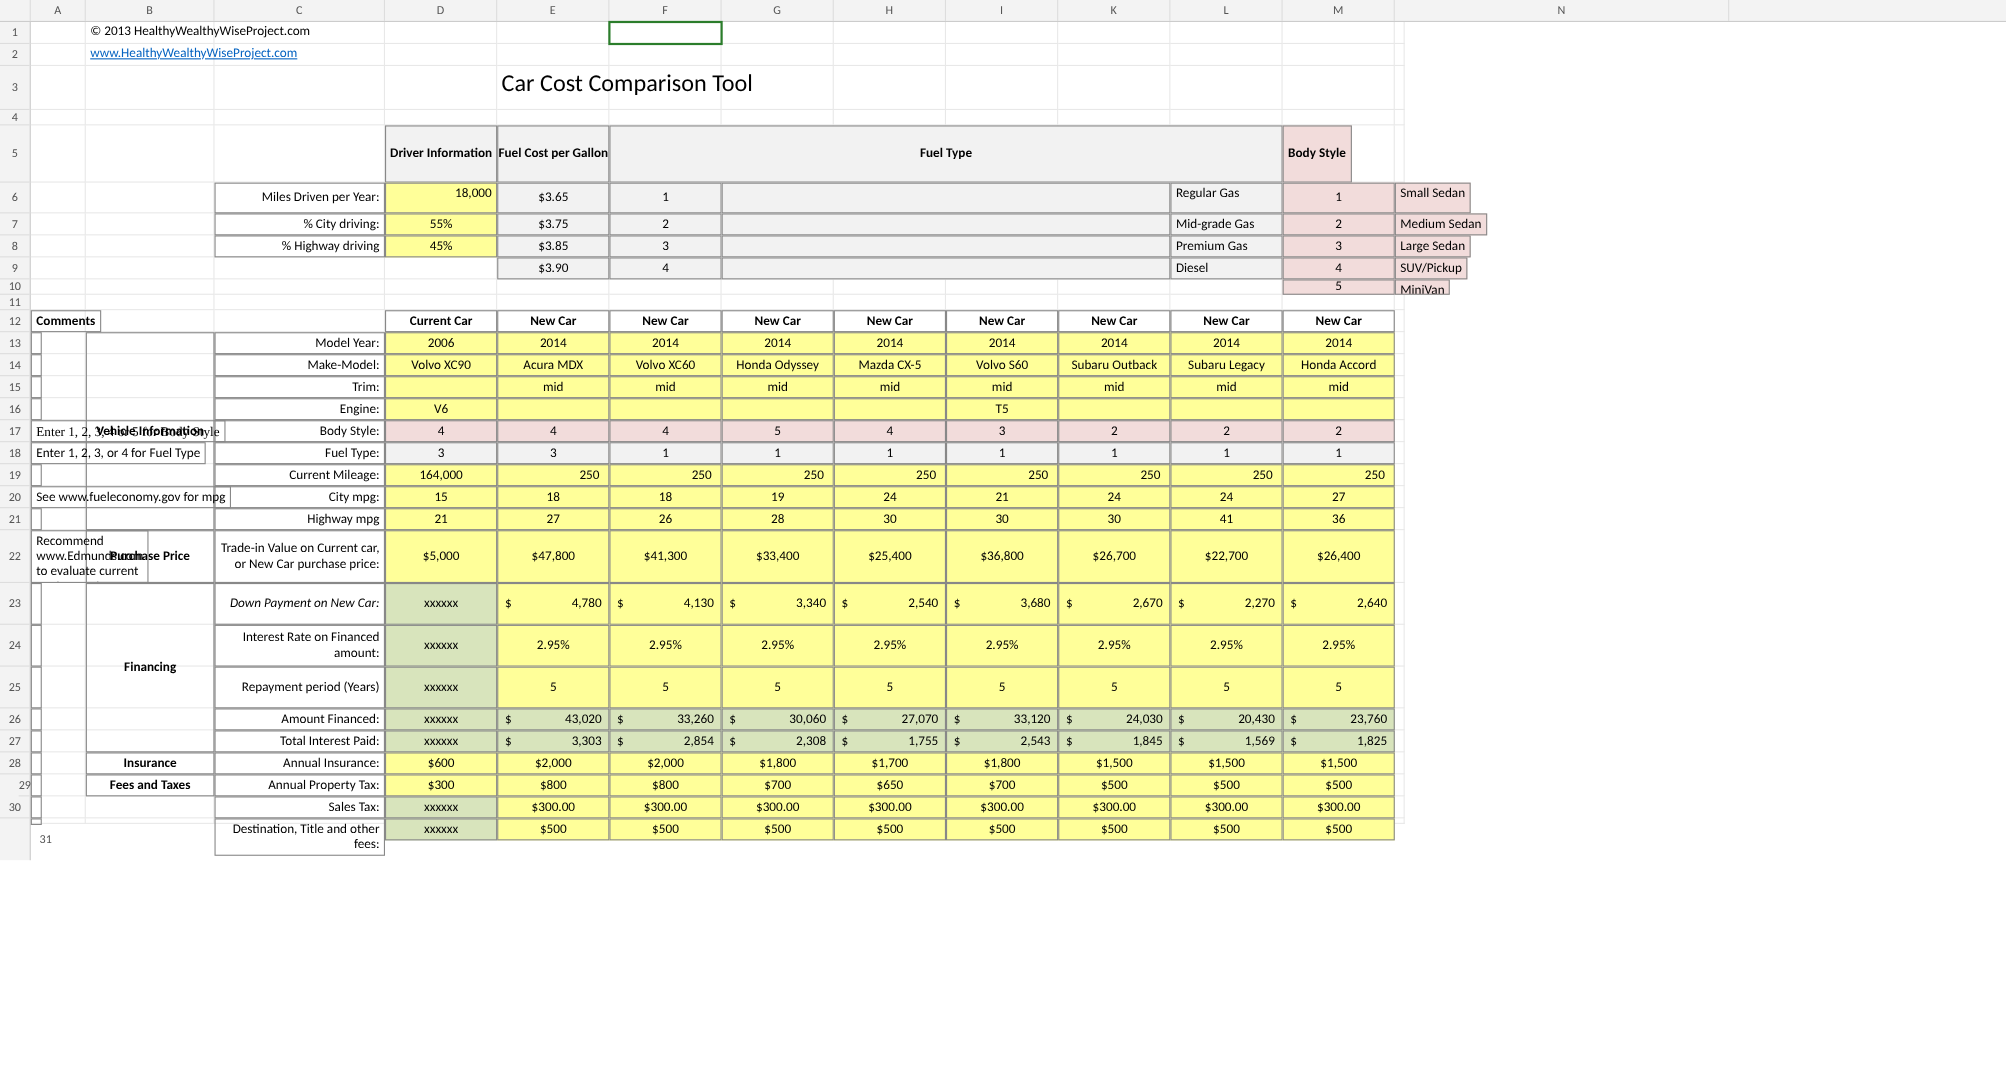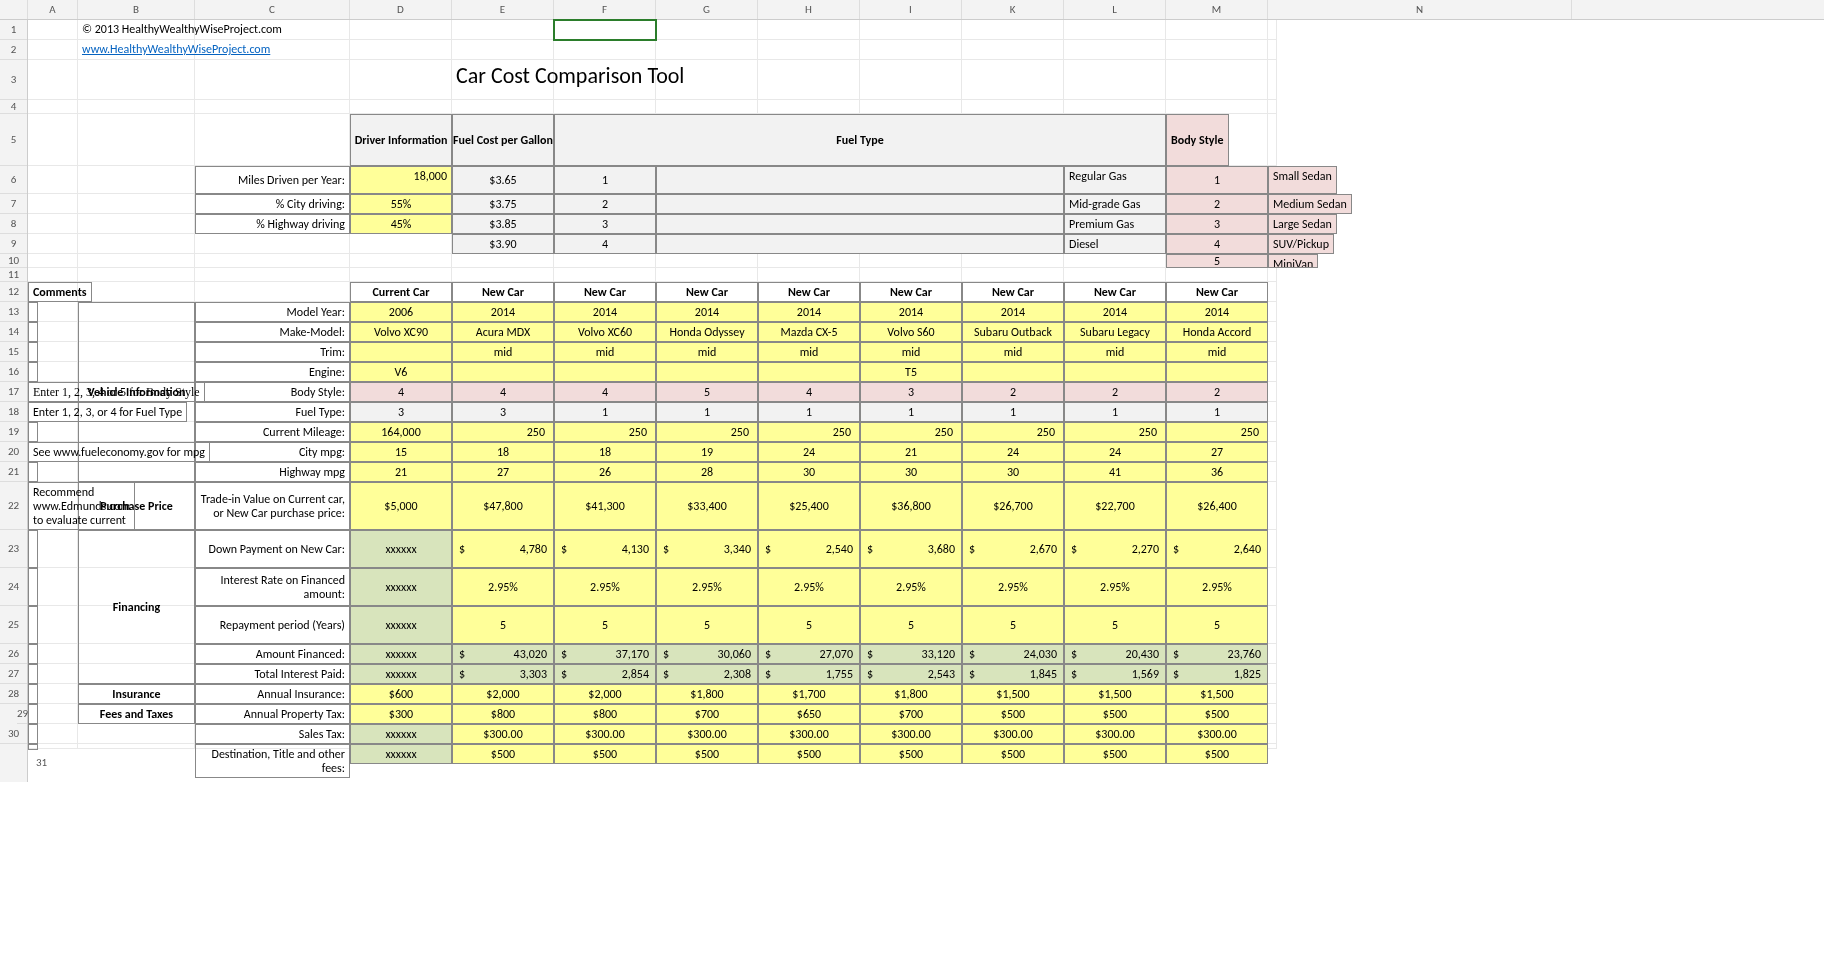--- a/index.html
+++ b/index.html
@@ -546,21 +546,21 @@
       <div class="cell b-all rt" style="left: 167px; top: 282px; width: 155px; height: 20px;">Model Year:</div>
       <div class="cell b-all rt" style="left: 167px; top: 302px; width: 155px; height: 20px;">Make-Model:</div>
       <div class="cell b-all rt" style="left: 167px; top: 322px; width: 155px; height: 20px;">Trim:</div>
       <div class="cell b-all rt" style="left: 167px; top: 342px; width: 155px; height: 20px;">Engine:</div>
       <div class="cell b-all rt" style="left: 167px; top: 362px; width: 155px; height: 20px;">Body Style:</div>
       <div class="cell b-all rt" style="left: 167px; top: 382px; width: 155px; height: 20px;">Fuel Type:</div>
       <div class="cell b-all rt" style="left: 167px; top: 402px; width: 155px; height: 20px;">Current Mileage:</div>
       <div class="cell b-all rt" style="left: 167px; top: 422px; width: 155px; height: 20px;">City mpg:</div>
       <div class="cell b-all rt" style="left: 167px; top: 442px; width: 155px; height: 20px;">Highway mpg</div>
       <div class="cell b-all rt" style="left: 167px; top: 462px; width: 155px; height: 48px; white-space: normal; text-align: right; display: flex; align-items: center; justify-content: flex-end;">Trade-in Value on Current car, or New Car purchase price:</div>
-      <div class="cell b-all rt" style="left: 167px; top: 510px; width: 155px; height: 38px; white-space: normal; text-align: right; display: flex; align-items: center; justify-content: flex-end;">Down Payment on New Car:</div>
+      <div class="cell b-all rt" style="left: 167px; top: 510px; width: 155px; height: 38px; white-space: normal; text-align: right; display: flex; align-items: center; justify-content: flex-end; font-style: italic;">Down Payment on New Car:</div>
       <div class="cell b-all rt" style="left: 167px; top: 548px; width: 155px; height: 38px; white-space: normal; text-align: right; display: flex; align-items: center; justify-content: flex-end;">Interest Rate on Financed amount:</div>
       <div class="cell b-all rt" style="left: 167px; top: 586px; width: 155px; height: 38px; white-space: normal; text-align: right; display: flex; align-items: center; justify-content: flex-end;">Repayment period (Years)</div>
       <div class="cell b-all rt" style="left: 167px; top: 624px; width: 155px; height: 20px;">Amount Financed:</div>
       <div class="cell b-all rt" style="left: 167px; top: 644px; width: 155px; height: 20px;">Total Interest Paid:</div>
       <div class="cell b-all rt" style="left: 167px; top: 664px; width: 155px; height: 20px;">Annual Insurance:</div>
       <div class="cell b-all rt" style="left: 167px; top: 684px; width: 155px; height: 20px;">Annual Property Tax:</div>
       <div class="cell b-all rt" style="left: 167px; top: 704px; width: 155px; height: 20px;">Sales Tax:</div>
       <div class="cell b-all rt" style="left: 167px; top: 724px; width: 155px; white-space: normal; text-align: right; display: flex; align-items: center; justify-content: flex-end;">Destination, Title and other fees:</div>
       <div class="cell b-all ctr va ylw" style="left: 322px; top: 282px; width: 102px; height: 20px; justify-content: center;">2006</div>
       <div class="cell b-all ctr va ylw" style="left: 424px; top: 282px; width: 102px; height: 20px; justify-content: center;">2014</div>
@@ -703,21 +703,21 @@
       <div class="cell b-all ctr va ylw" style="left: 934px; top: 586px; width: 102px; height: 38px; justify-content: center;">5</div>
       <div class="cell b-all ctr va ylw" style="left: 1036px; top: 586px; width: 102px; height: 38px; justify-content: center;">5</div>
       <div class="cell b-all ctr va ylw" style="left: 1138px; top: 586px; width: 102px; height: 38px; justify-content: center;">5</div>
       <div class="cell b-all ctr va grn" style="left: 322px; top: 624px; width: 102px; height: 20px; justify-content: center;">xxxxxx</div>
       <div class="cell b-all va grn money" style="left: 424px; top: 624px; width: 102px; height: 20px; justify-content: space-between;">
         <span>$</span>
         <span>43,020</span>
       </div>
       <div class="cell b-all va grn money" style="left: 526px; top: 624px; width: 102px; height: 20px; justify-content: space-between;">
         <span>$</span>
-        <span>37,170</span>
+        <span>33,260</span>
       </div>
       <div class="cell b-all va grn money" style="left: 628px; top: 624px; width: 102px; height: 20px; justify-content: space-between;">
         <span>$</span>
         <span>30,060</span>
       </div>
       <div class="cell b-all va grn money" style="left: 730px; top: 624px; width: 102px; height: 20px; justify-content: space-between;">
         <span>$</span>
         <span>27,070</span>
       </div>
       <div class="cell b-all va grn money" style="left: 832px; top: 624px; width: 102px; height: 20px; justify-content: space-between;">

